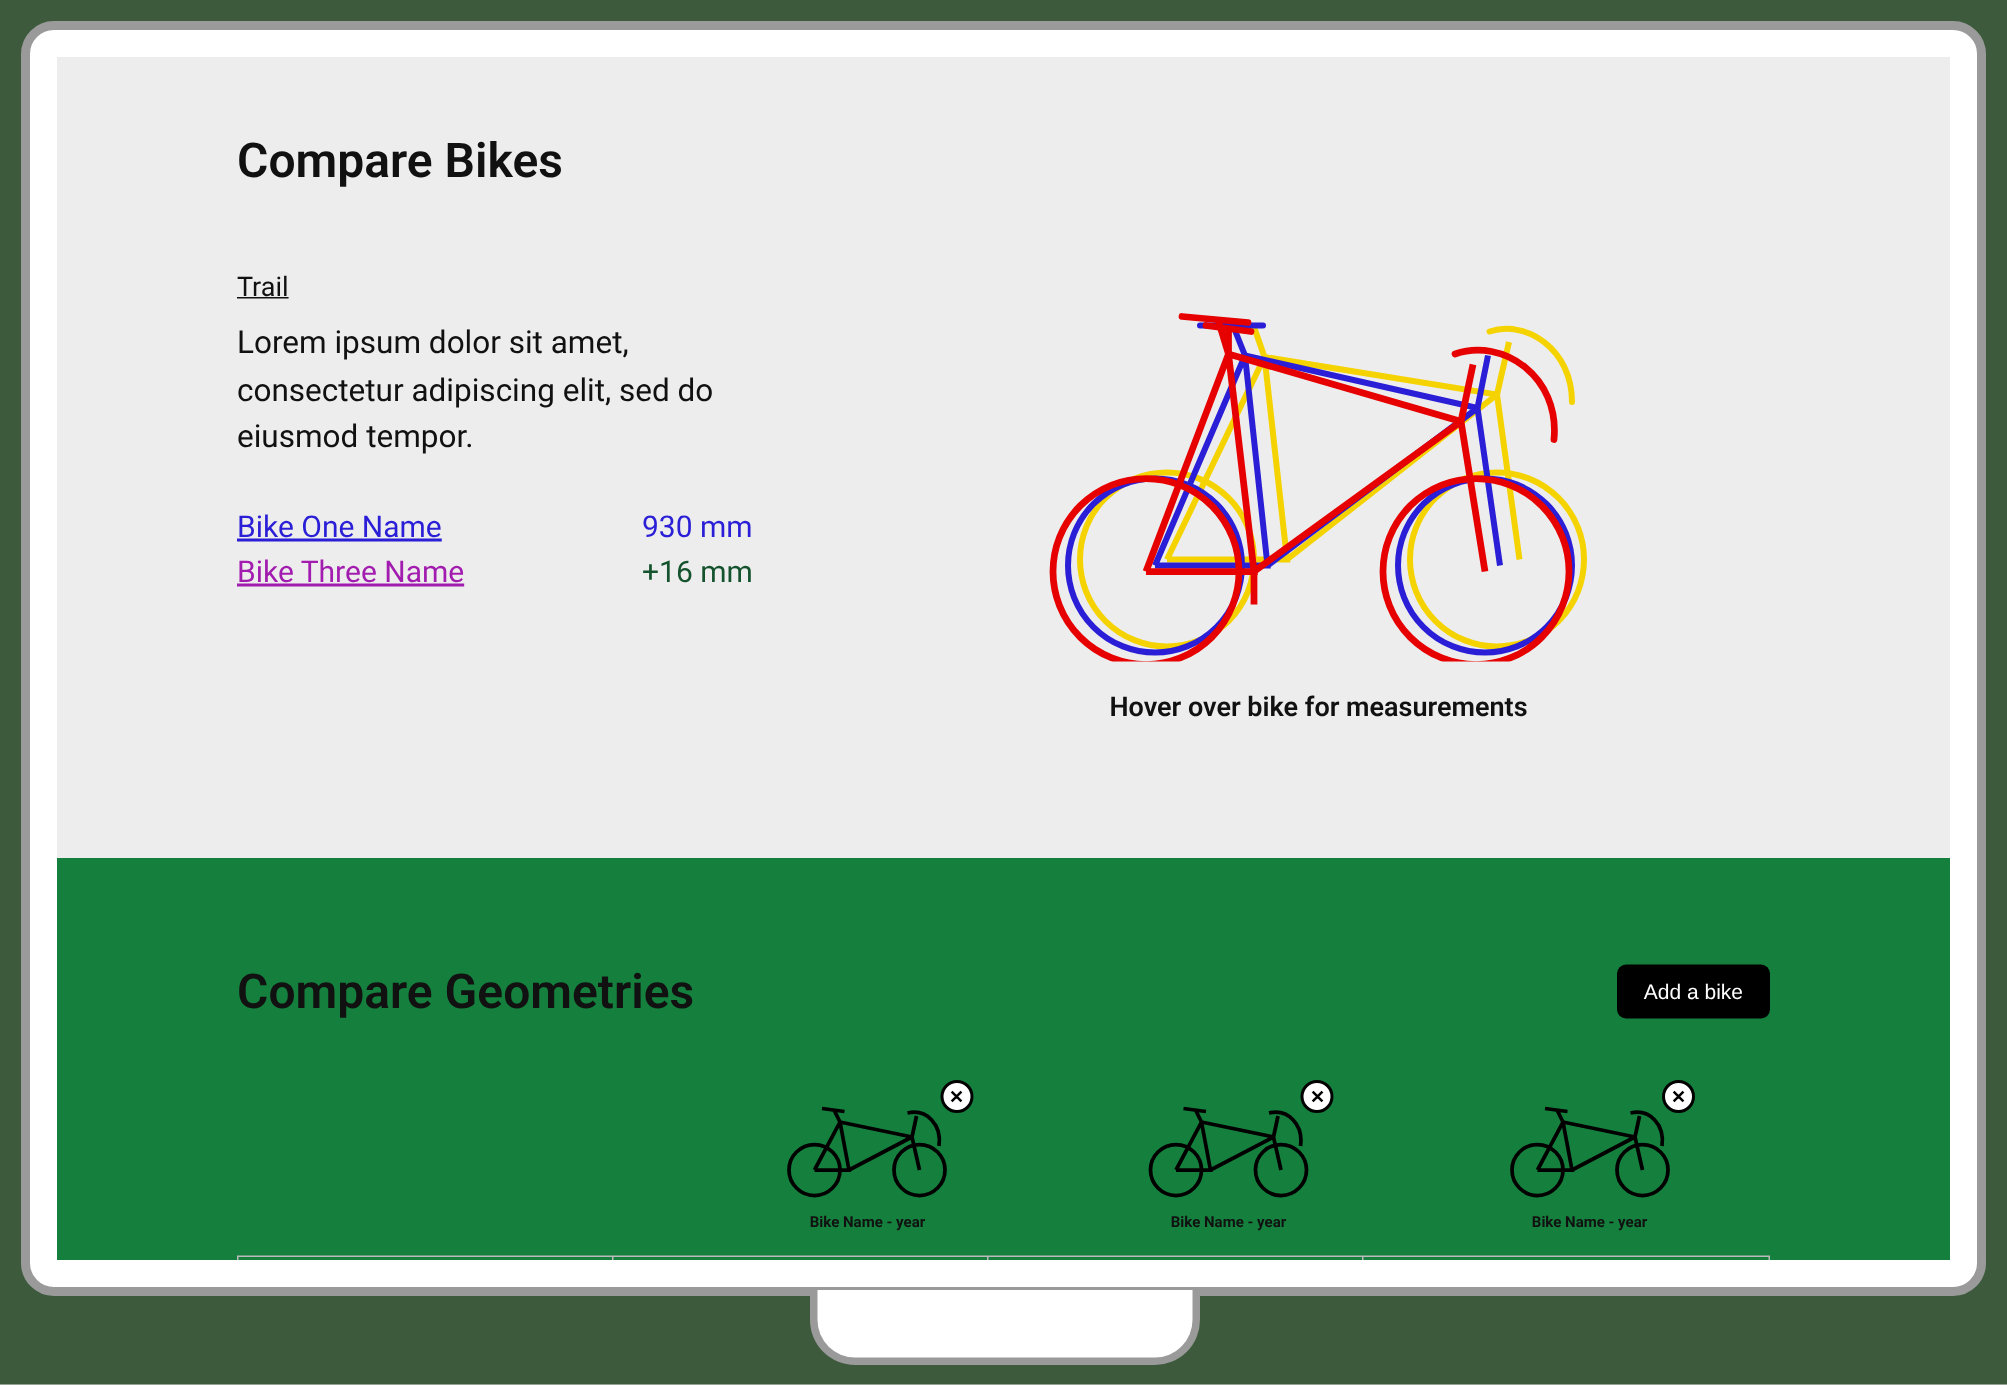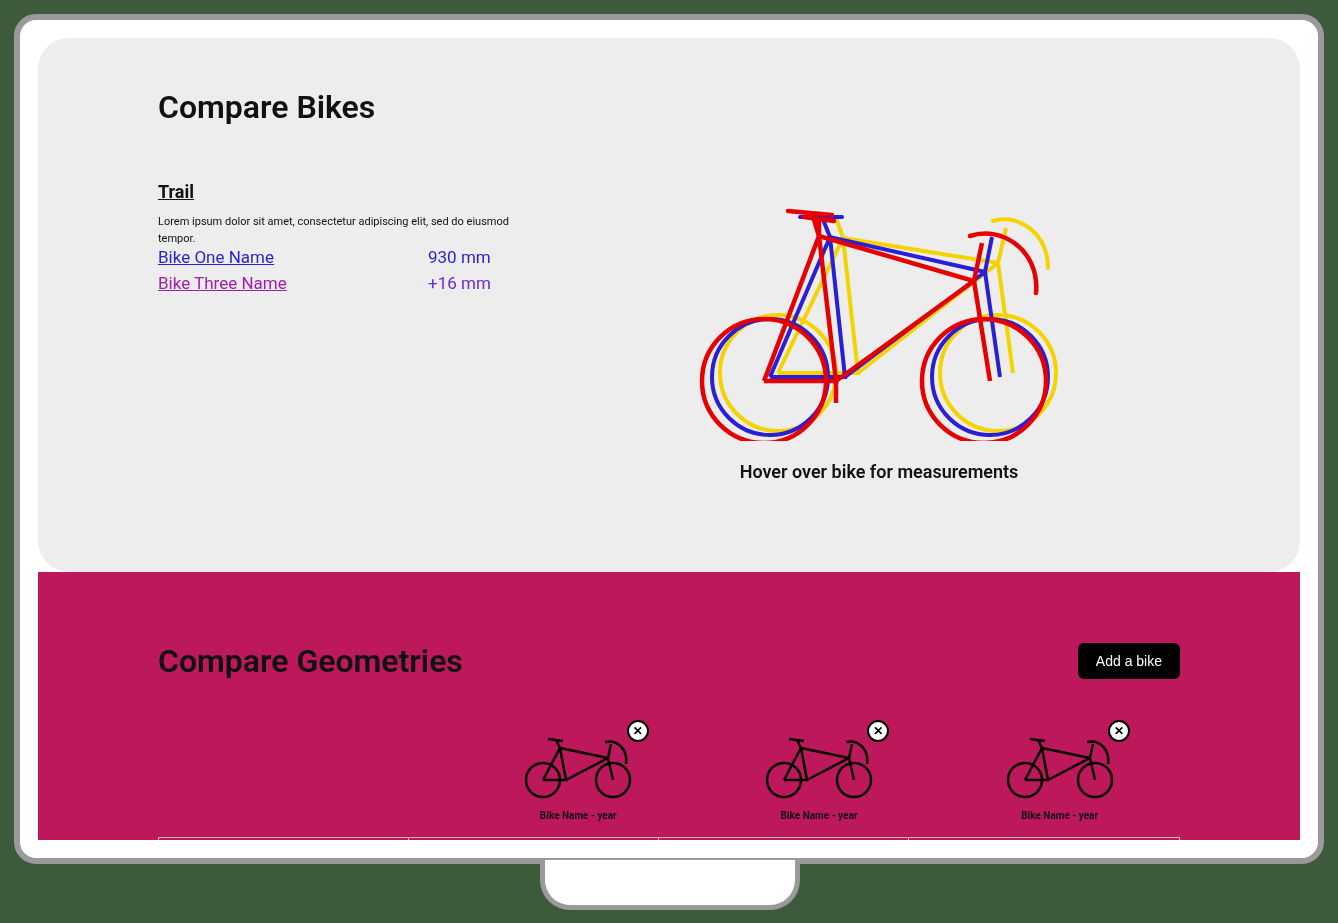--- a/index.html
+++ b/index.html
@@ -38,49 +38,49 @@
     inset: 18px;
     background: #fff;
     overflow: hidden;
   }
 
   
   .top-section {
     background: #ededed;
     padding: 50px 120px 90px 120px;
     min-height: 520px;
-    border-radius: 31px;
   }
   .heading {
     font-size: 32px;
     font-weight: 600;
     color: #111;
     margin-bottom: 55px;
   }
   .compare-body {
     display: flex;
     gap: 60px;
   }
   .left-col {
     flex: 0 0 360px;
   }
   .metric-title {
     font-size: 18px;
-    font-weight: 700;
+    font-weight: 400;
     text-decoration: underline;
     color: #111;
     margin-bottom: 12px;
   }
   .metric-desc {
-    font-size: 11px;
+    font-size: 21px;
     color: #111;
     line-height: 1.5;
+    margin-bottom: 30px;
   }
   .bike-list {
-    font-size: 17px;
+    font-size: 20px;
   }
   .bike-row {
     display: flex;
     justify-content: space-between;
     margin-bottom: 6px;
   }
   .bike-link {
     text-decoration: underline;
     cursor: pointer;
   }
@@ -100,21 +100,21 @@
   }
   .hover-hint {
     margin-top: 20px;
     font-size: 18px;
     font-weight: 600;
     color: #111;
   }
 
   
   .bottom-section {
-    background: #be185d;
+    background: #15803d;
     padding: 70px 120px 0 120px;
   }
   .bottom-header {
     display: flex;
     justify-content: space-between;
     align-items: center;
     margin-bottom: 40px;
   }
   .add-btn {
     background: #000;
@@ -193,21 +193,21 @@
           <div class="metric-title">Trail</div>
           <p class="metric-desc">Lorem ipsum dolor sit amet, consectetur adipiscing elit, sed do eiusmod tempor.</p>
 
           <div class="bike-list">
             <div class="bike-row">
               <span class="bike-link" style="color:#2a1fd6">Bike One Name</span>
               <span class="bike-value" style="color:#2a1fd6">930 mm</span>
             </div>
             <div class="bike-row">
               <span class="bike-link" style="color:#a21caf">Bike Three Name</span>
-              <span class="bike-value" style="color:#6d28d9">+16 mm</span>
+              <span class="bike-value" style="color:#14532d">+16 mm</span>
             </div>
           </div>
         </div>
 
         <div class="right-col">
           <svg class="bike-diagram" viewBox="0 0 430 260">
 
             <g stroke="#f5d300" stroke-width="4" fill="none" transform="translate(14,-8)">
               <circle cx="100" cy="200" r="58"></circle>
               <circle cx="320" cy="200" r="58"></circle>

